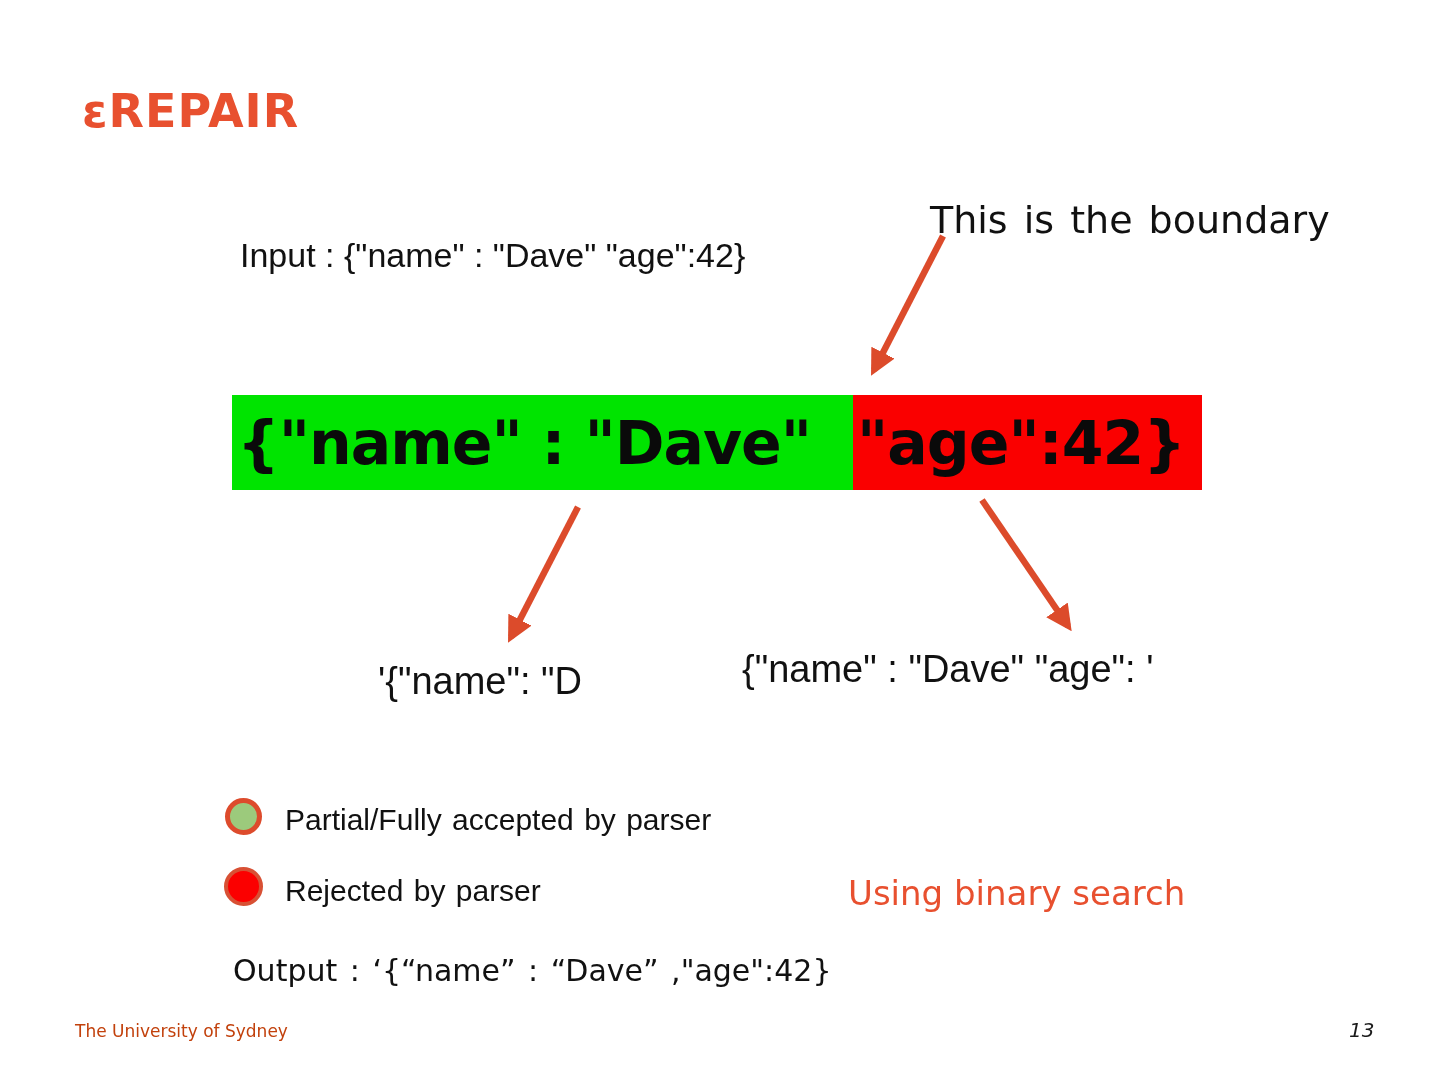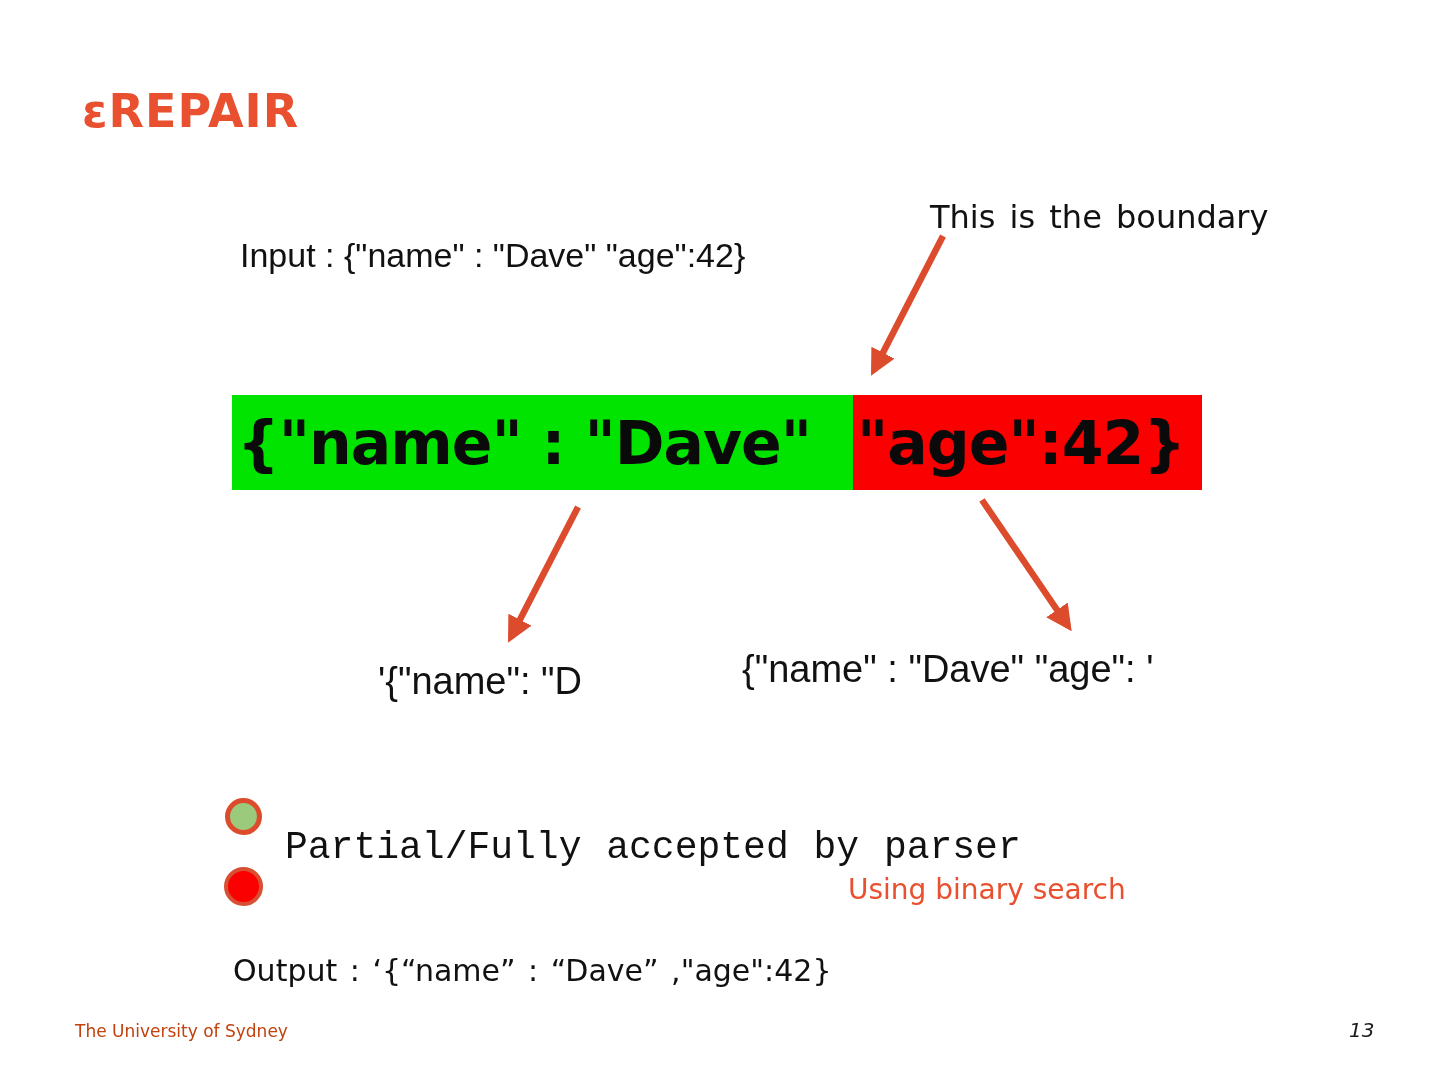--- a/index.html
+++ b/index.html
@@ -18,21 +18,21 @@
   .title {
     left: 82px; top: 84px;
     font-size: 46px;
     font-weight: bold;
     letter-spacing: 1px;
     color: #E8502F;
     font-family: "DejaVu Sans", sans-serif;
   }
   .boundary-label {
     left: 930px; top: 198px;
-    font-size: 32px;
+    font-size: 38px;
     font-family: "DejaVu Sans", sans-serif;
     word-spacing: 4px;
     text-align: right;
   }
   .input-line {
     left: 240px; top: 236px;
     font-size: 34px;
     font-family: "Liberation Sans", sans-serif;
   }
 
@@ -87,31 +87,30 @@
     background: #9CCA7C;
     border: 5px solid #DD4B2C;
   }
   .circle-rejected {
     left: 224px; top: 867px;
     width: 39px; height: 39px;
     background: #FB0000;
     border: 4px solid #D85034;
   }
   .legend-label {
-    font-size: 38px;
-    font-family: Liberation Mono, monospace;
+    font-size: 30px;
+    font-family: Liberation Sans, sans-serif;
     word-spacing: 2px;
-    margin-top: 23px;
   }
   .legend-label-1 { left: 285px; top: 803px; }
   .legend-label-2 { left: 285px; top: 874px; }
 
   .binary-note {
     left: 848px; top: 873px;
-    font-size: 28px;
+    font-size: 34px;
     color: #E8502F;
     font-family: "DejaVu Sans", sans-serif;
   }
   .output-line {
     left: 233px; top: 953px;
     font-size: 30px;
     font-family: "DejaVu Sans", sans-serif;
     word-spacing: 3px;
   }
   .footer-text {
@@ -160,20 +159,21 @@
   </svg>
 
   <div class="abs accepted-snippet">'{"name": "D</div>
 
   <div class="abs rejected-snippet">{"name" : "Dave" "age": '</div>
 
   <div class="abs legend-circle circle-accepted"></div>
   <div class="abs legend-label legend-label-1">Partial/Fully accepted by parser</div>
 
   <div class="abs legend-circle circle-rejected"></div>
+  <div class="abs legend-label legend-label-2">Rejected by parser</div>
 
   <div class="abs binary-note">Using binary search</div>
 
   <div class="abs output-line">Output : ‘{“name” : “Dave” ,"age":42}</div>
 
   <div class="abs footer-text">The University of Sydney</div>
   <div class="abs page-number">13</div>
 
 </div>
 

